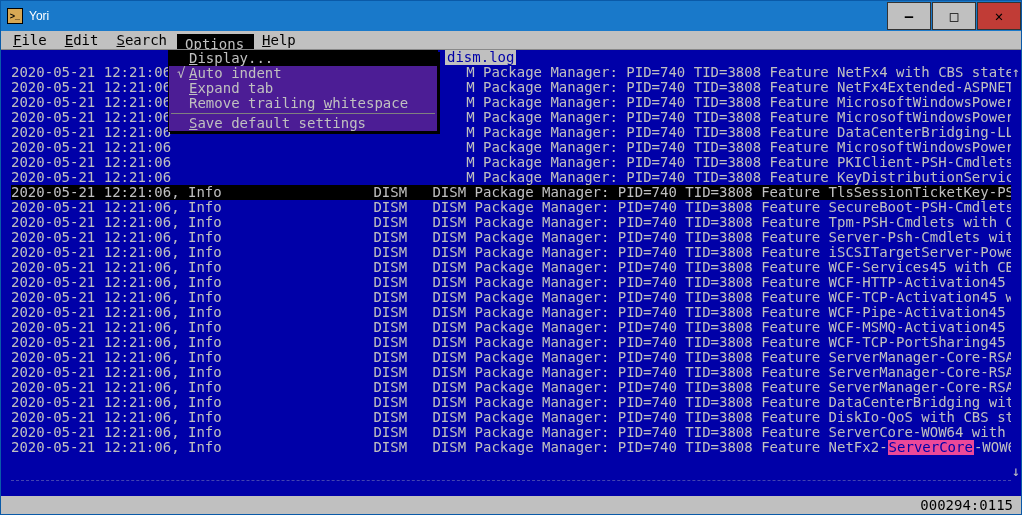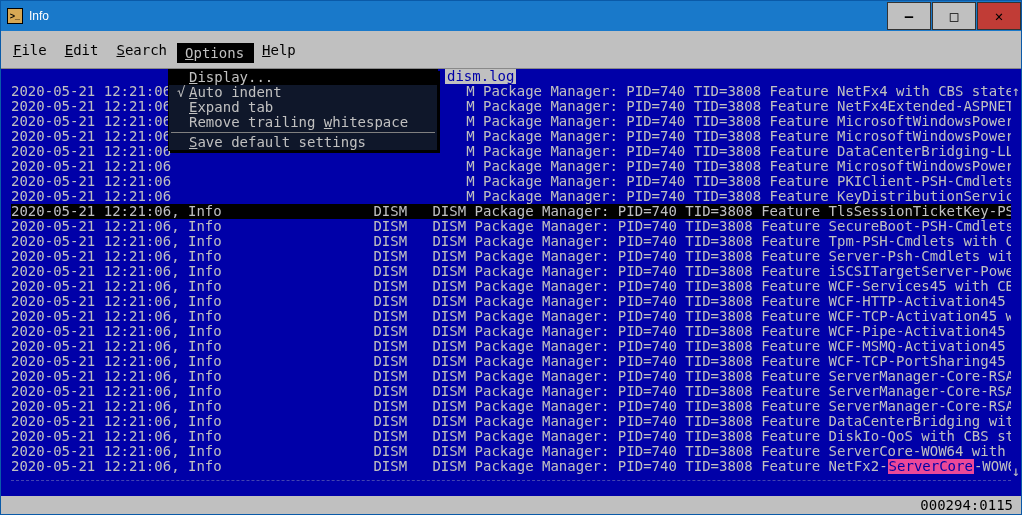--- a/index.html
+++ b/index.html
@@ -3,50 +3,50 @@
 <meta charset="utf-8">
 <style>
   * { margin: 0; padding: 0; box-sizing: border-box; }
   body { font-family: "Segoe UI", Tahoma, sans-serif; font-size: 12px; background: #d4d0c8; width: 1022px; height: 515px; overflow: hidden; }
   .window { width: 1022px; height: 515px; border: 1px solid #0a5aa8; display: flex; flex-direction: column; }
   .titlebar { height: 30px; background: #1979ca; display: flex; align-items: center; padding-left: 6px; color: #fff; font-size: 12px; }
   .titlebar .app-icon { width: 16px; height: 16px; background: #d8a854; border: 1px solid #000; margin-right: 6px; display: flex; align-items: center; justify-content: center; font-size: 9px; color: #000; font-weight: bold; }
   .titlebar .title { flex: 1; }
   .titlebar .winbtn { width: 44px; height: 28px; display: flex; align-items: center; justify-content: center; font-family: monospace; font-size: 14px; font-weight: bold; color: #000; border: 1px solid #333; background: #c0c0c0; margin-left: 1px; }
   .titlebar .winbtn.close { background: #c13c36; }
-  .menubar { height: 37px; background: #c0c0c0; display: flex; align-items: center; padding: 0 4px; font-family: "Consolas", monospace; font-size: 14px; }
+  .menubar { height: 18px; background: #c0c0c0; display: flex; align-items: center; padding: 0 4px; font-family: "Consolas", monospace; font-size: 14px; }
   .menubar .menu-item { padding: 2px 10px 2px 8px; cursor: default; }
   .menubar .menu-item .ul { text-decoration: underline; }
   .menubar .menu-item.open { background: #000; color: #c0c0c0; margin-top: 7px; }
   .client { flex: 1; position: relative; background: #0000a8; border-top: 1px solid #888; font-family: "Consolas", monospace; font-size: 14px; line-height: 15px; color: #c0c0c0; overflow: hidden; }
   .doc-title { position: absolute; top: 0; left: 444px; background: #c0c0c0; color: #0000a8; padding: 0 2px; z-index: 2; }
   .text-area { position: absolute; top: 15px; left: 10px; right: 10px; bottom: 16px; white-space: pre; overflow: hidden; }
   .text-area .row { height: 15px; overflow: hidden; }
   .text-area .row.selrow { background: #000; color: #c0c0c0; }
   .inv { background: #ec4899; color: #0000a8; padding: 0 1px; }
   .scroll-glyph { position: absolute; right: 1px; color: #c0c0c0; }
   .scroll-glyph.up { top: 15px; }
   .scroll-glyph.dn { bottom: 17px; }
   .hbar { position: absolute; left: 10px; right: 10px; bottom: 2px; height: 14px; border-top: 1px dashed rgba(192,192,192,0.35); }
-  .dropdown { position: absolute; top: 0px; left: 167px; width: 270px; background: #0f172a; border: 1px solid #000; box-shadow: 2px 2px 0 #000; z-index: 5; font-family: "Consolas", monospace; font-size: 14px; }
+  .dropdown { position: absolute; top: 0px; left: 167px; width: 270px; background: #4c1d95; border: 1px solid #000; box-shadow: 2px 2px 0 #000; z-index: 5; font-family: "Consolas", monospace; font-size: 14px; }
   .dropdown .dd-item { padding: 0 8px; height: 15px; line-height: 15px; white-space: pre; }
   .dropdown .dd-item.hl { background: #000; color: #c0c0c0; }
   .dropdown .dd-item .ul { text-decoration: underline; }
   .dropdown .dd-item .check { display: inline-block; width: 12px; }
   .dropdown .dd-sep { height: 1px; background: #808080; margin: 2px 2px; }
   .status { height: 18px; background: #c0c0c0; display: flex; align-items: center; justify-content: flex-end; padding: 0 8px; font-family: "Consolas", monospace; font-size: 14px; color: #000; }
 </style>
 </head>
 <body>
 
 <div class="window">
 
   <div class="titlebar">
     <div class="app-icon">&gt;_</div>
-    <div class="title">Info</div>
+    <div class="title">Yori</div>
     <div class="winbtn">—</div>
     <div class="winbtn">□</div>
     <div class="winbtn close">✕</div>
   </div>
 
   <div class="menubar" id="menubar">
       <div class="menu-item"><span class="ul">F</span>ile</div>
       <div class="menu-item"><span class="ul">E</span>dit</div>
       <div class="menu-item"><span class="ul">S</span>earch</div>
       <div class="menu-item open"><span class="ul">O</span>ptions</div>

